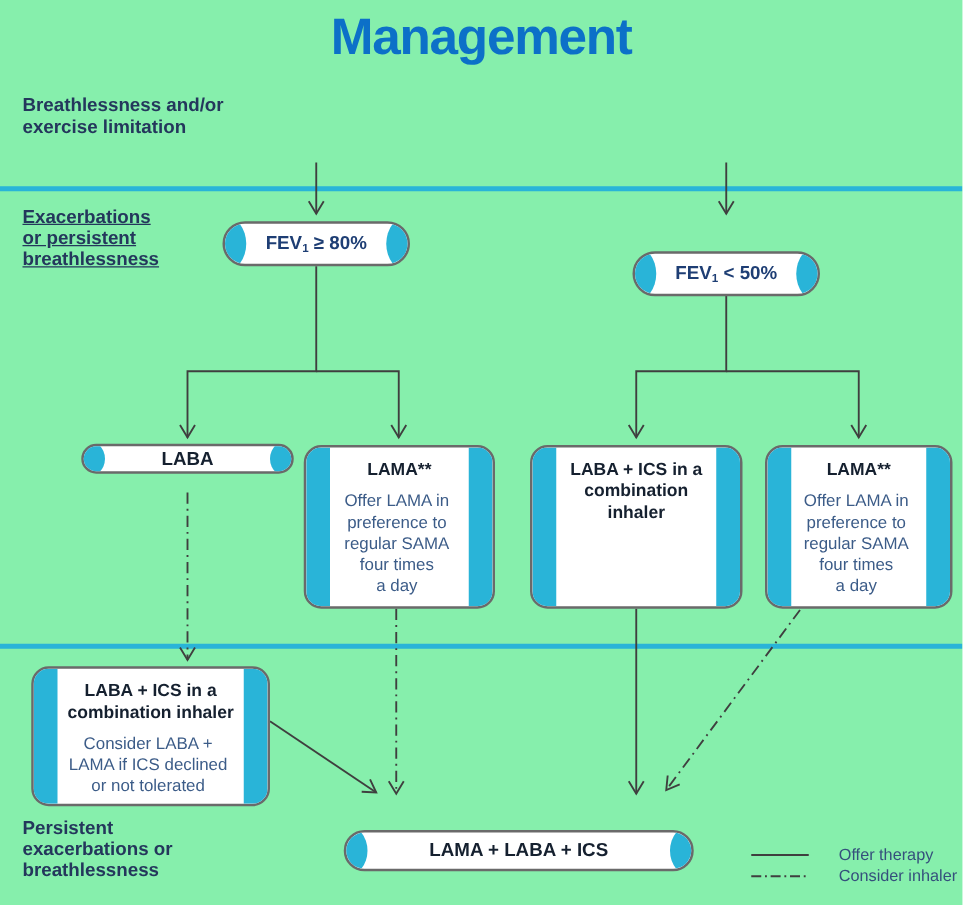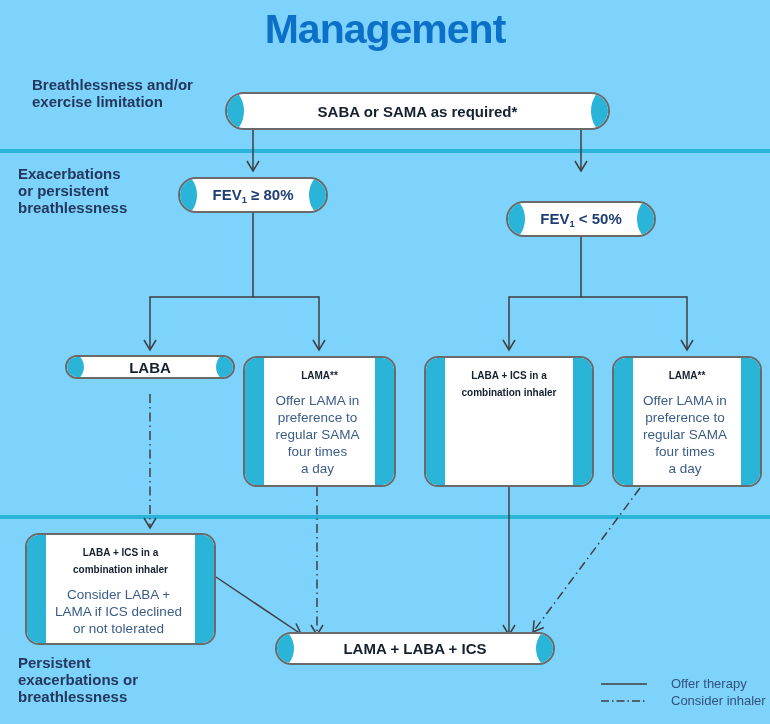--- a/index.html
+++ b/index.html
@@ -1,17 +1,17 @@
 <!DOCTYPE html>
 <html><head>
 <meta charset="utf-8">
 <style>
   html,body{margin:0;padding:0;background:#ffffff;}
   #stage{
-    position:relative;width:770px;height:724px;background:#7dd3fc;
+    position:relative;width:770px;height:724px;background:#86efac;
     font-family:"Liberation Sans", sans-serif;overflow:hidden;
   }
   .page-title{
     position:absolute;top:6px;left:0;width:100%;text-align:center;
     font-size:41px;font-weight:bold;color:#0c70c8;letter-spacing:-1px;
   }
   .row-label{
     position:absolute;left:18px;font-size:15px;font-weight:bold;color:#24375c;
     line-height:17px;white-space:pre-line;
   }
@@ -32,21 +32,21 @@
 
   
   .bigbox{
     position:absolute;border:2px solid #6a6a6a;border-radius:14px;background:#fff;
     overflow:hidden;box-sizing:border-box;text-align:center;
   }
   .sidebar{position:absolute;top:0;bottom:0;width:19px;background:#29b4d8;}
   .sb-l{left:0;}
   .sb-r{right:0;}
   .box-title{
-    position:relative;margin:9px 22px 0 22px;font-size:10px;font-weight:bold;color:#15202f;
+    position:relative;margin:9px 22px 0 22px;font-size:14px;font-weight:bold;color:#15202f;
     line-height:17px;white-space:pre-line;z-index:2;
   }
   .box-body{
     position:relative;margin:8px 24px 0 20px;font-size:13.5px;color:#3c5c88;
     line-height:17px;white-space:pre-line;z-index:2;
   }
 
   
   #connectors{position:absolute;left:0;top:0;width:770px;height:724px;pointer-events:none;}
   .edge{fill:none;stroke:#3f3f3f;stroke-width:1.5;}
@@ -59,23 +59,23 @@
   .legend-line line{stroke:#3f3f3f;stroke-width:1.5;}
   .legend-line.dashdot line{stroke-dasharray:8 3 1.5 3;}
 </style>
 </head>
 <body>
 
 <div id="stage">
 
   <div class="page-title">Management</div>
 
-  <div class="row-label" style="top:76px;margin-left:14px;">Breathlessness and/or
+  <div class="row-label" style="top:76px;">Breathlessness and/or
 exercise limitation</div>
-  <div class="row-label" style="top:165px;">Exacerbations
+  <div class="row-label" style="top:165px;text-decoration:underline;">Exacerbations
 or persistent
 breathlessness</div>
   <div class="row-label" style="top:654px;">Persistent
 exacerbations or
 breathlessness</div>
 
   <div class="divider" style="top:149px;"></div>
   <div class="divider" style="top:515px;"></div>
 
   <svg id="connectors">
@@ -90,25 +90,20 @@
       <polyline points="253,297 319,297 319,350" class="edge" marker-end="url(#arrowhead)"></polyline>
       <polyline points="581,213 581,297 509,297 509,350" class="edge" marker-end="url(#arrowhead)"></polyline>
       <polyline points="581,297 687,297 687,350" class="edge" marker-end="url(#arrowhead)"></polyline>
       <polyline points="150,394 150,528" class="edge consider" marker-end="url(#arrowhead)"></polyline>
       <polyline points="317,487 317,635" class="edge consider" marker-end="url(#arrowhead)"></polyline>
       <polyline points="216,577 301,634" class="edge" marker-end="url(#arrowhead)"></polyline>
       <polyline points="509,487 509,635" class="edge" marker-end="url(#arrowhead)"></polyline>
       <polyline points="640,488 533,632" class="edge consider" marker-end="url(#arrowhead)"></polyline>
     </svg>
 
-  <div class="pill" style="left:225px;top:92px;width:385px;height:38px;">
-    <span class="cap cap-l"></span>
-    <span class="cap cap-r"></span>
-    <span class="pill-label">SABA or SAMA as required*</span>
-  </div>
 
   <div class="pill" style="left:178px;top:177px;width:150px;height:36px;">
     <span class="cap cap-l"></span>
     <span class="cap cap-r"></span>
     <span class="pill-label fev-label"><span>FEV</span><sub>1</sub><span> ≥ 80%</span></span>
   </div>
 
   <div class="pill" style="left:506px;top:177px;width:150px;height:36px;margin-top:24px;">
     <span class="cap cap-l"></span>
     <span class="cap cap-r"></span>
@@ -153,21 +148,21 @@
   <div class="bigbox" style="left:25px;top:533px;width:191px;height:112px;">
     <span class="sidebar sb-l"></span>
     <span class="sidebar sb-r"></span>
     <div class="box-title">LABA + ICS in a
 combination inhaler</div>
     <div class="box-body">Consider LABA +
 LAMA if ICS declined
 or not tolerated</div>
   </div>
 
-  <div class="pill" style="left:275px;top:632px;width:280px;height:33px;">
+  <div class="pill" style="left:275px;top:664px;width:280px;height:33px;">
     <span class="cap cap-l"></span>
     <span class="cap cap-r"></span>
     <span class="pill-label">LAMA + LABA + ICS</span>
   </div>
 
   <div class="legend-row" style="top:676px;">
     <svg class="legend-line" width="48" height="10">
       <line x1="1" y1="5" x2="47" y2="5"></line>
     </svg>
     <span class="legend-label">Offer therapy</span>

